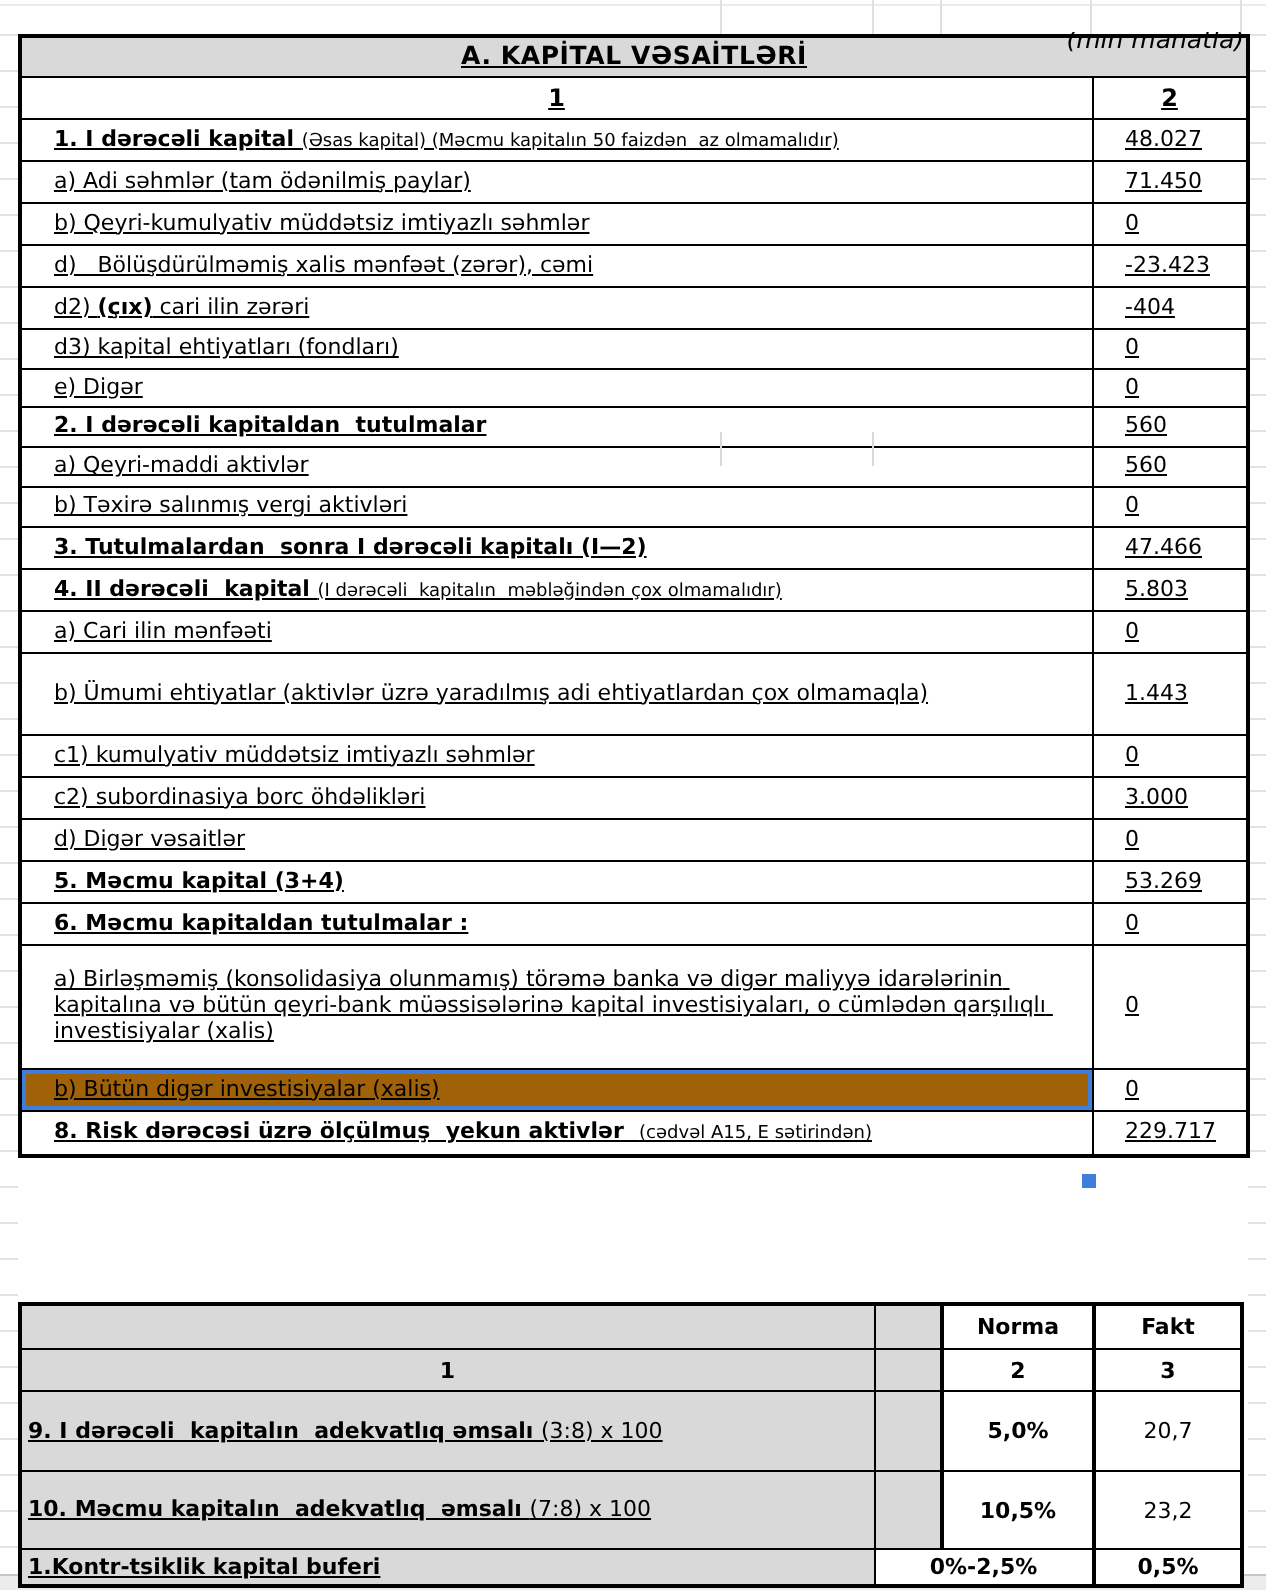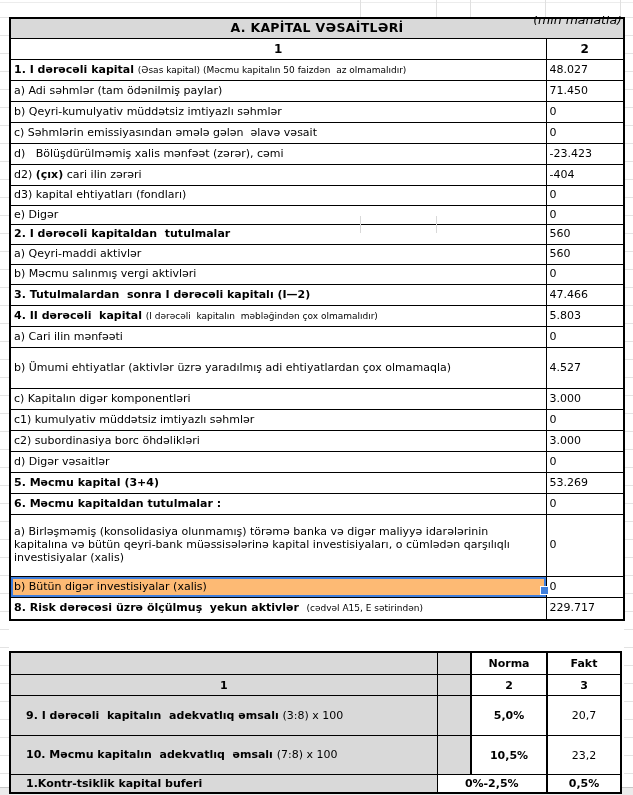--- a/index.html
+++ b/index.html
@@ -15,48 +15,48 @@
   .grid-h-top{position:absolute;top:2px;left:0;width:633px;height:1px;background:#ececec;z-index:0;}
 
   
   .topnote-wrap{position:absolute;top:16px;left:0;width:623px;height:15px;overflow:hidden;z-index:2;}
   .topnote{position:absolute;right:1px;top:-4px;font-style:italic;font-size:12.5px;white-space:nowrap;}
 
   table{border-collapse:collapse;table-layout:fixed;}
 
   
   #main{position:absolute;left:9px;top:17px;width:614px;border:2px solid #000;background:#fff;z-index:1;}
-  #main td{border:1px solid #000;padding:0 3px;vertical-align:middle;font-size:11px;line-height:1.18;overflow:hidden;}
+  #main td{border:1px solid #000;padding:0 16px;vertical-align:middle;font-size:11px;line-height:1.18;overflow:hidden;text-decoration:underline;}
   #main .title-row td{background:#d9d9d9;font-weight:bold;text-align:center;font-size:12.5px;height:19px;letter-spacing:.3px;}
   #main .head-row td{font-weight:bold;text-align:center;font-size:12px;height:20px;}
   #main td.label{white-space:pre-wrap;}
   #main td.val{text-align:left;white-space:nowrap;padding-right:3px;}
   tr.thick td{border-top-width:2px;}
   td.indent{padding-left:13px;}
   tr.h17 td{height:17px;} tr.h18 td{height:18px;} tr.h19 td{height:19px;} tr.h20 td{height:20px;}
   tr.h21 td{height:21px;} tr.h38 td{height:38px;} tr.h39 td{height:39px;}
   tr.h40 td{height:40px;} tr.h61 td{height:61px;line-height:1.36;}
   .seg-b{font-weight:bold;}
   .seg-s{font-size:9px;margin-top:32px;}
-  td.selected{background:#fdba74;box-shadow:inset 0 0 0 2px #3e7edc;}
+  td.selected{background:#a16207;box-shadow:inset 0 0 0 2px #3e7edc;}
 
   
   .sel-handle{position:absolute;left:540px;top:586px;width:7px;height:7px;background:#3e7edc;border:1px solid #fff;z-index:3;}
 
   
   .egrid{position:absolute;width:1px;height:17px;background:#d9d9d9;z-index:2;}
 
   
   #bt{position:absolute;left:9px;top:651px;width:611px;border:2px solid #000;background:#fff;z-index:1;}
-  #bt td{border:1px solid #000;padding:0 15px;vertical-align:middle;font-size:11px;overflow:hidden;}
+  #bt td{border:1px solid #000;padding:0 3px;vertical-align:middle;font-size:11px;overflow:hidden;}
   #bt td.gray{background:#d9d9d9;}
   #bt td.b{font-weight:bold;}
   #bt td.c{text-align:center;}
   #bt td.vl2{border-left-width:2px;}
-  #bt td.label{white-space:pre-wrap;line-height:1.25;}
+  #bt td.label{white-space:pre-wrap;line-height:1.25;text-decoration:underline;}
 
   
   .bottom-strip{position:absolute;left:0;top:787px;width:633px;height:8px;background:#ececec;border-top:1px solid #c6c6c6;}
 </style>
 </head>
 <body>
 
 <div class="margin-rows left"></div>
 <div class="margin-rows right"></div>
 <div class="grid-h-top"></div>
@@ -89,24 +89,20 @@
       </tr>
       <tr class="h20">
         <td class="label "><span class="seg-r">a) Adi səhmlər (tam ödənilmiş paylar)</span></td>
         <td class="val">71.450</td>
       </tr>
       <tr class="h20">
         <td class="label "><span class="seg-r">b) Qeyri-kumulyativ müddətsiz imtiyazlı səhmlər</span></td>
         <td class="val">0</td>
       </tr>
       <tr class="h20">
-        <td class="label "><span class="seg-r">c) Səhmlərin emissiyasından əmələ gələn  əlavə vəsait</span></td>
-        <td class="val">0</td>
-      </tr>
-      <tr class="h20">
         <td class="label "><span class="seg-r">d)   Bölüşdürülməmiş xalis mənfəət (zərər), cəmi</span></td>
         <td class="val">-23.423</td>
       </tr>
       <tr class="h20">
         <td class="label indent"><span class="seg-r">d2) </span><span class="seg-b">(çıx)</span><span class="seg-r"> cari ilin zərəri</span></td>
         <td class="val">-404</td>
       </tr>
       <tr class="h19">
         <td class="label indent"><span class="seg-r">d3) kapital ehtiyatları (fondları)</span></td>
         <td class="val">0</td>
@@ -117,42 +113,38 @@
       </tr>
       <tr class="thick h19">
         <td class="label "><span class="seg-b">2. I dərəcəli kapitaldan  tutulmalar</span></td>
         <td class="val">560</td>
       </tr>
       <tr class="h19">
         <td class="label "><span class="seg-r">a) Qeyri-maddi aktivlər</span></td>
         <td class="val">560</td>
       </tr>
       <tr class="h19">
-        <td class="label "><span class="seg-r">b) Məcmu salınmış vergi aktivləri</span></td>
+        <td class="label "><span class="seg-r">b) Təxirə salınmış vergi aktivləri</span></td>
         <td class="val">0</td>
       </tr>
       <tr class="thick h20">
         <td class="label "><span class="seg-b">3. Tutulmalardan  sonra I dərəcəli kapitalı (I—2)</span></td>
         <td class="val">47.466</td>
       </tr>
       <tr class="thick h20">
         <td class="label "><span class="seg-b">4. II dərəcəli  kapital </span><span class="seg-s">(I dərəcəli  kapitalın  məbləğindən çox olmamalıdır)</span></td>
         <td class="val">5.803</td>
       </tr>
       <tr class="h20">
         <td class="label "><span class="seg-r">a) Cari ilin mənfəəti</span></td>
         <td class="val">0</td>
       </tr>
       <tr class="h40">
         <td class="label "><span class="seg-r">b) Ümumi ehtiyatlar (aktivlər üzrə yaradılmış adi ehtiyatlardan çox olmamaqla)</span></td>
-        <td class="val">4.527</td>
-      </tr>
-      <tr class="h20">
-        <td class="label "><span class="seg-r">c) Kapitalın digər komponentləri</span></td>
-        <td class="val">3.000</td>
+        <td class="val">1.443</td>
       </tr>
       <tr class="h20">
         <td class="label "><span class="seg-r">c1) kumulyativ müddətsiz imtiyazlı səhmlər</span></td>
         <td class="val">0</td>
       </tr>
       <tr class="h20">
         <td class="label "><span class="seg-r">c2) subordinasiya borc öhdəlikləri</span></td>
         <td class="val">3.000</td>
       </tr>
       <tr class="h20">

